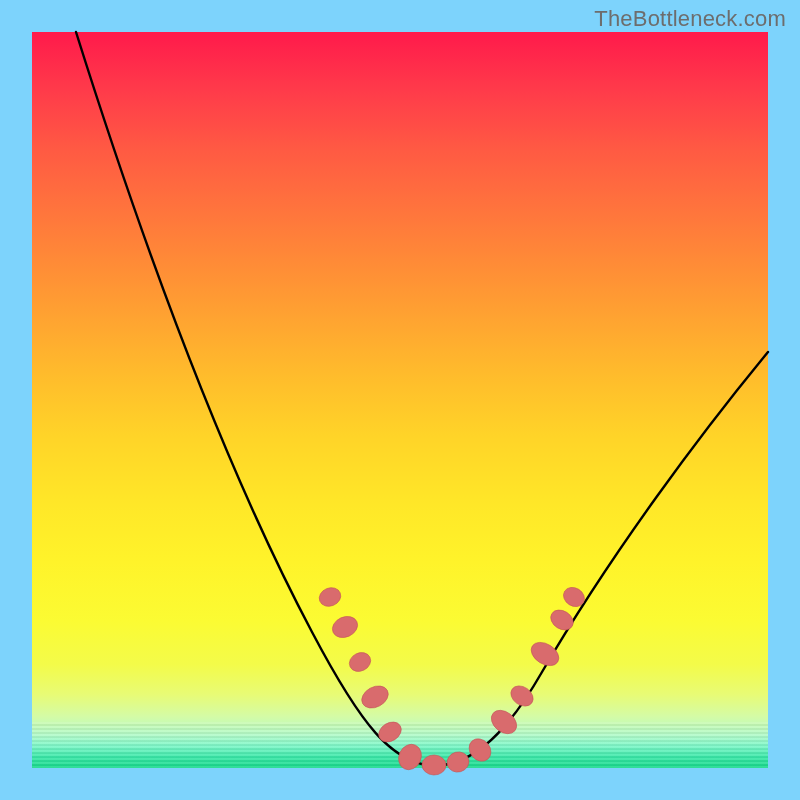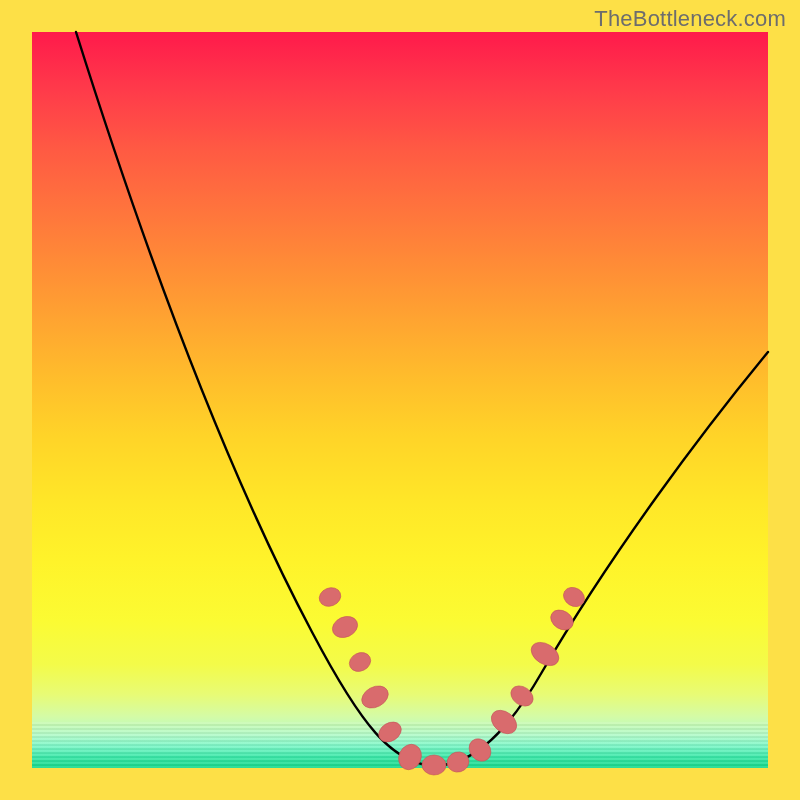--- a/index.html
+++ b/index.html
@@ -10,21 +10,21 @@
     overflow: hidden;
     background: #000;
     font-family: Arial, Helvetica, sans-serif;
   }
   .frame {
     position: absolute;
     left: 0;
     top: 0;
     width: 800px;
     height: 800px;
-    background: #fde047;
+    background: #7dd3fc;
   }
   .plot-area {
     position: absolute;
     left: 32px;
     top: 32px;
     width: 736px;
     height: 736px;
     background: linear-gradient(to bottom,
       #ff1a4b 0%,
       #ff3b4a 8%,

